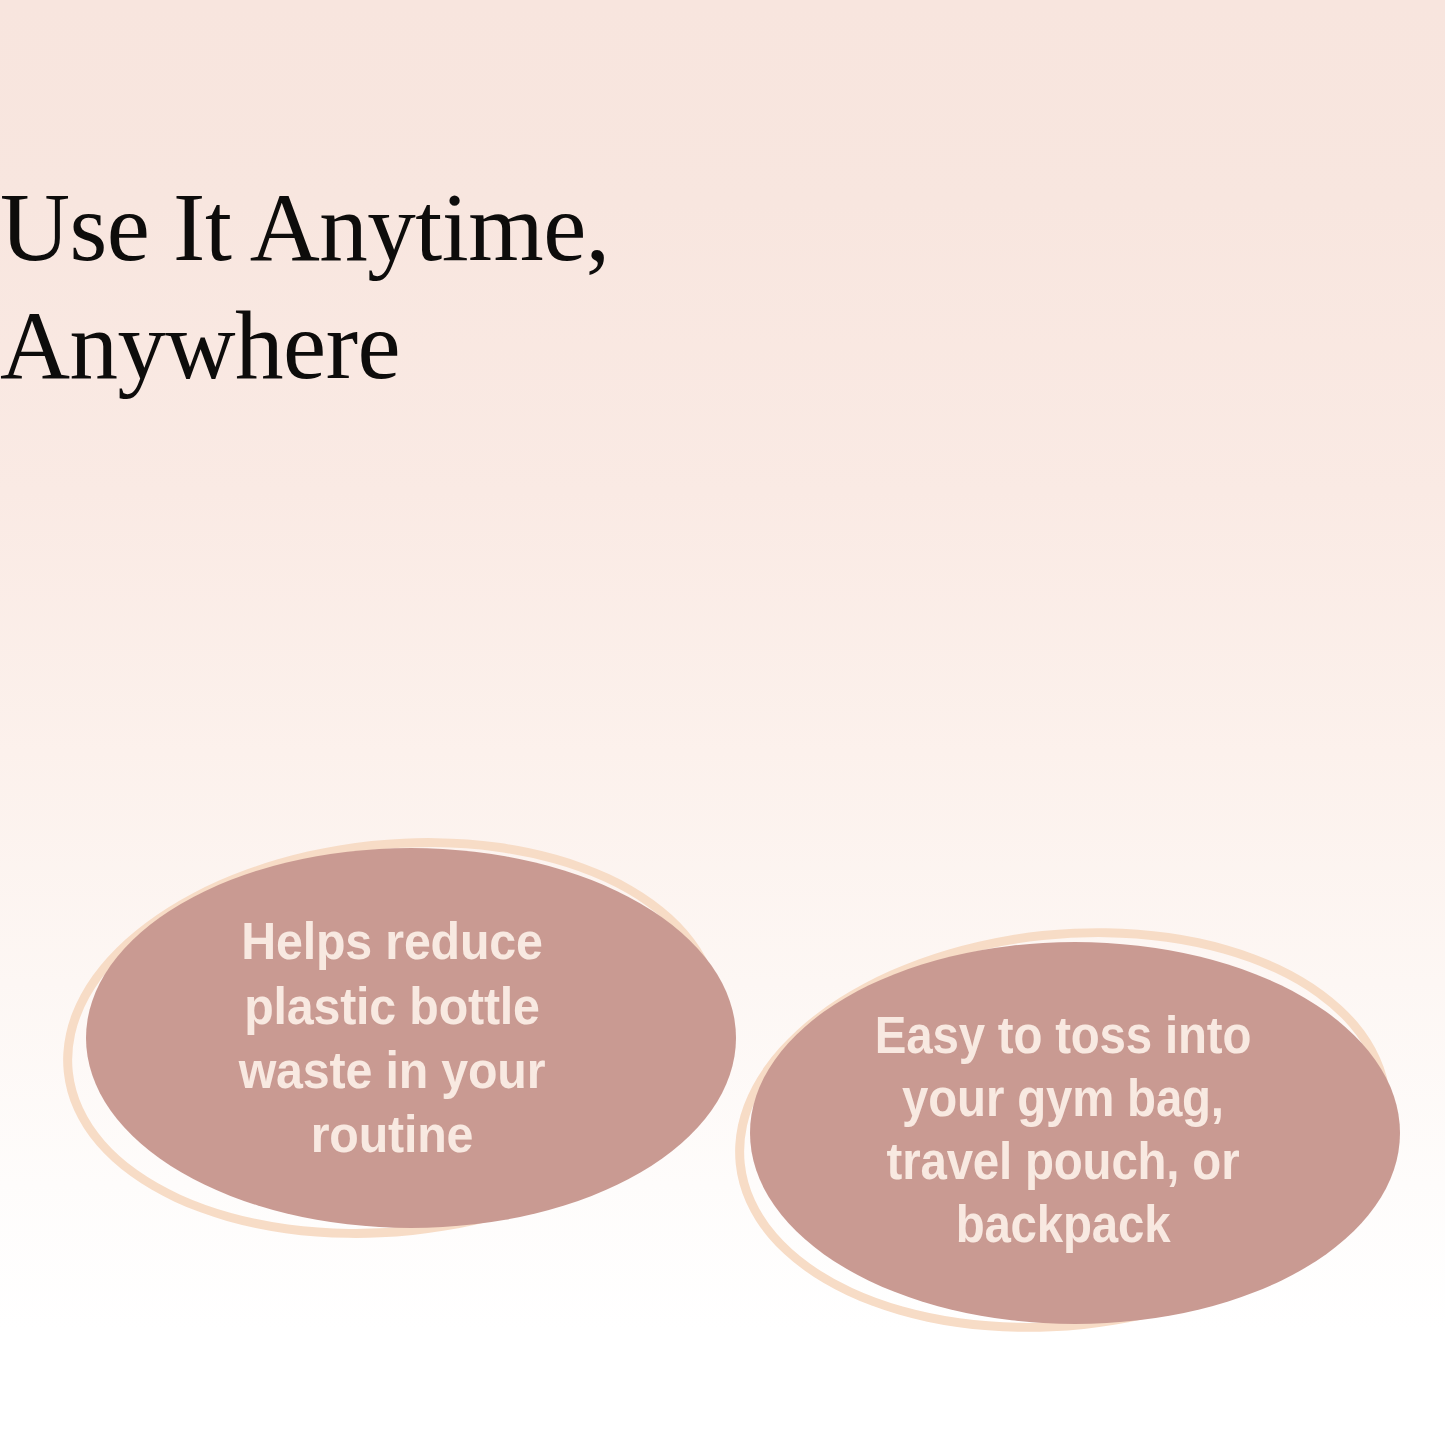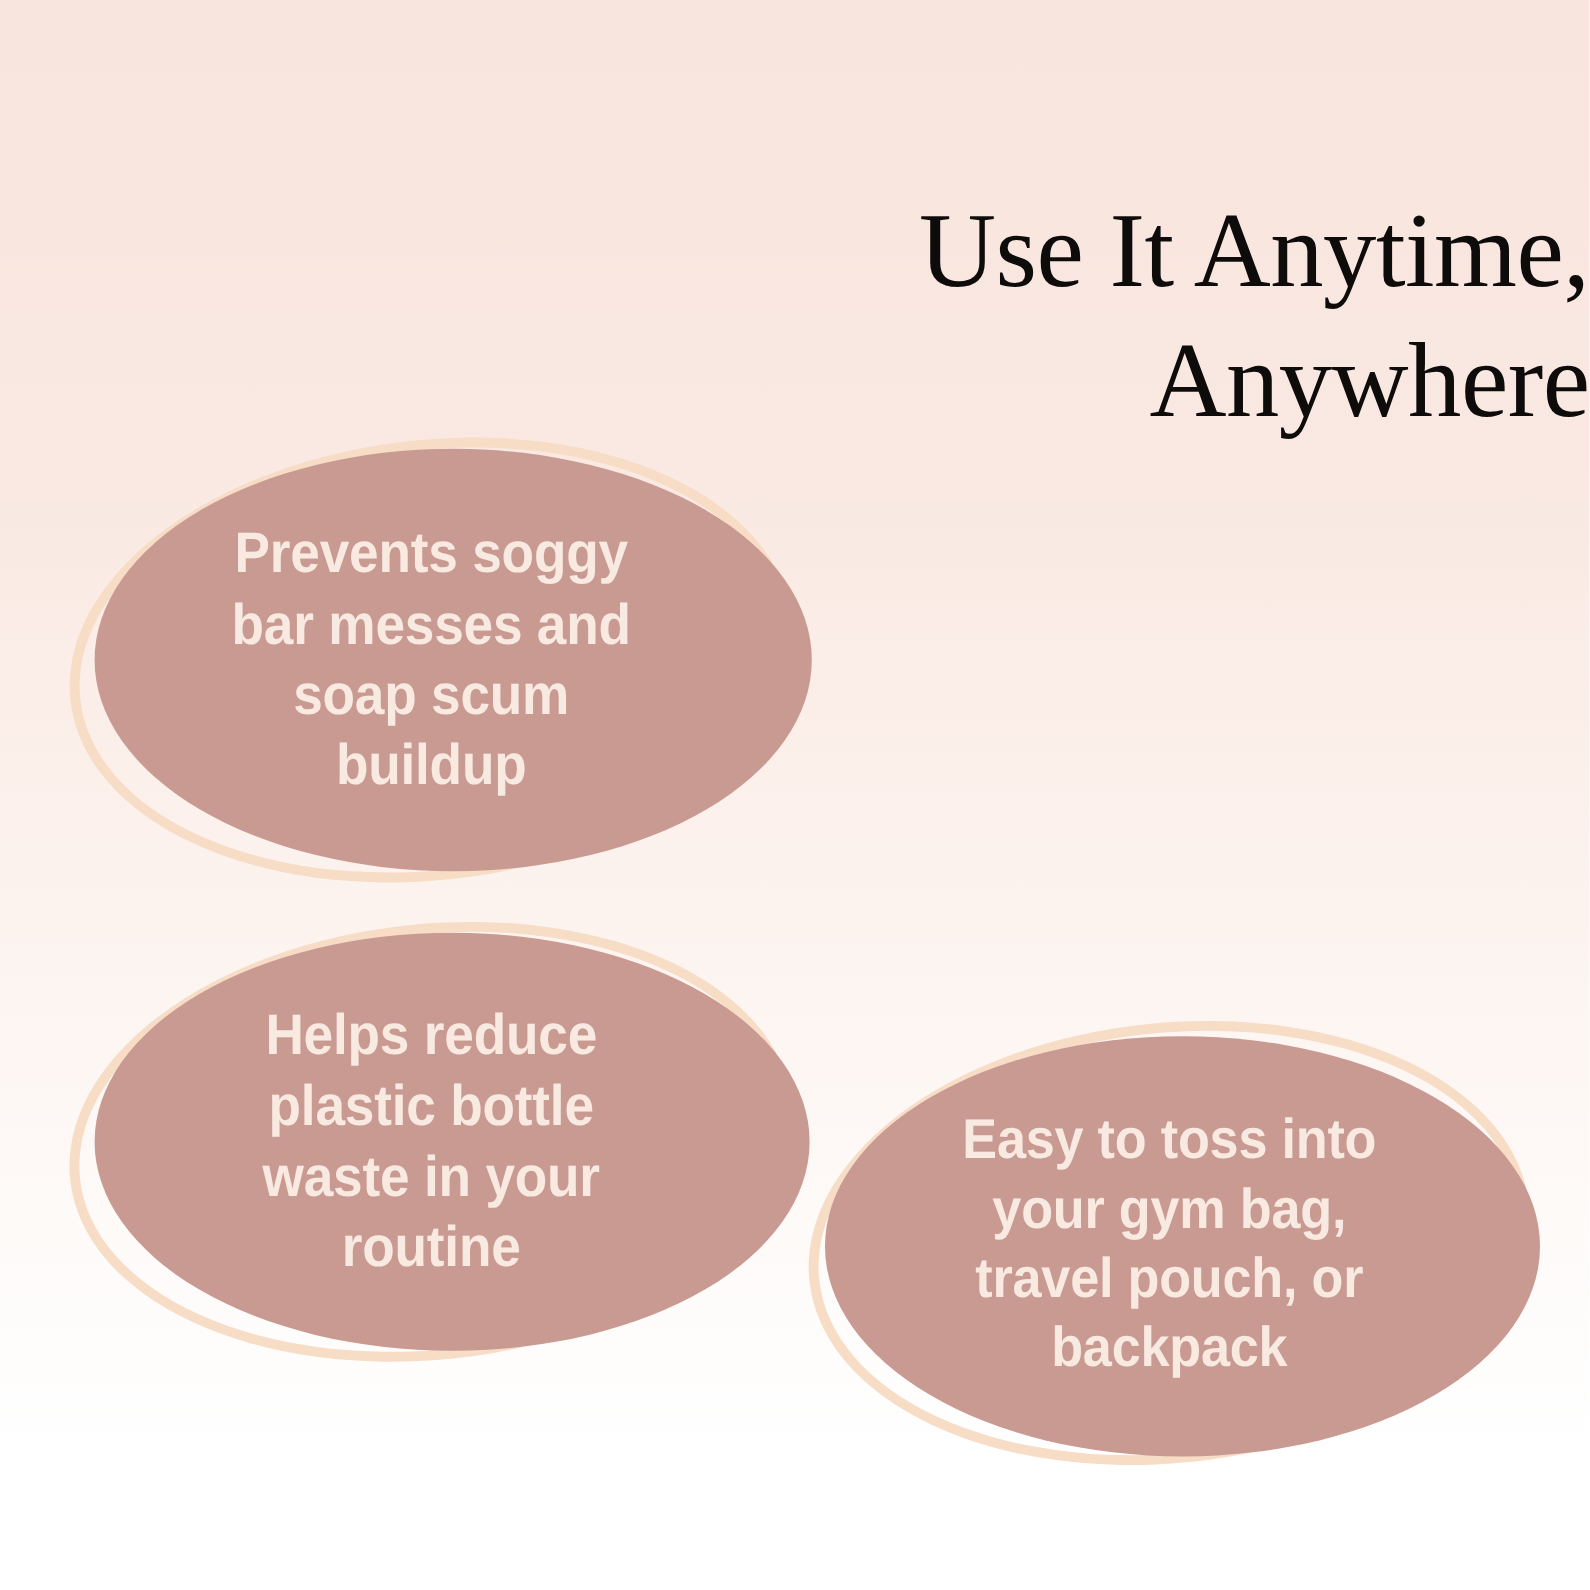--- a/index.html
+++ b/index.html
@@ -28,21 +28,21 @@
         #ffffff 100%);
     overflow: hidden;
   }
 
   
   #heading {
     position: absolute;
     left: 0;
     top: 104px;
     width: 1445px;
-    text-align: right;
+    text-align: left;
     font-family: "Liberation Serif", "DejaVu Serif", serif;
     font-weight: 400;
     font-size: 97px;
     line-height: 1.22;
     letter-spacing: -0.5px;
     color: #0d0c0b;
     white-space: pre-line;
   }
 
   
@@ -111,25 +111,20 @@
   #oval-4 .label { padding: 0 92px; font-size: 51px; }
 </style>
 </head>
 <body>
 
 <div id="poster">
 
   <h1 id="heading">Use It Anytime,
 Anywhere</h1>
 
-  <div class="oval" id="oval-1">
-    <div class="ring"></div>
-    <div class="fill"></div>
-    <div class="label">Prevents soggy bar messes and soap scum buildup</div>
-  </div>
 
 
   <div class="oval" id="oval-3">
     <div class="ring"></div>
     <div class="fill"></div>
     <div class="label">Helps reduce plastic bottle waste in your routine</div>
   </div>
 
   <div class="oval" id="oval-4">
     <div class="ring"></div>

